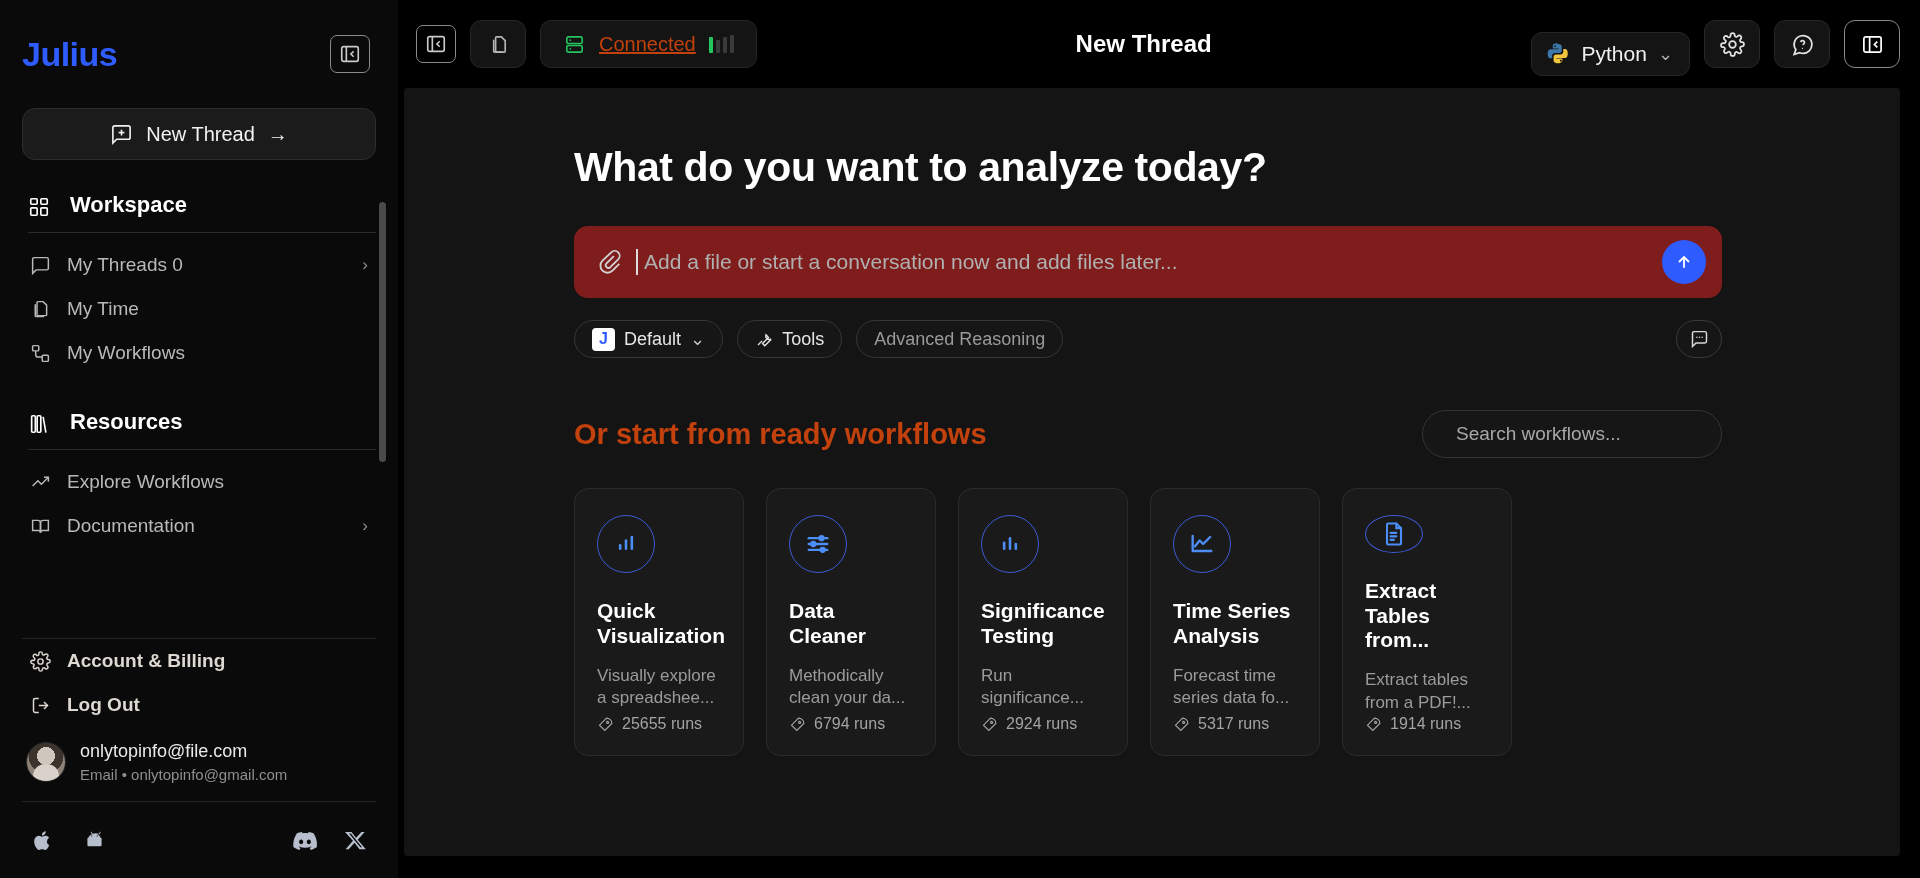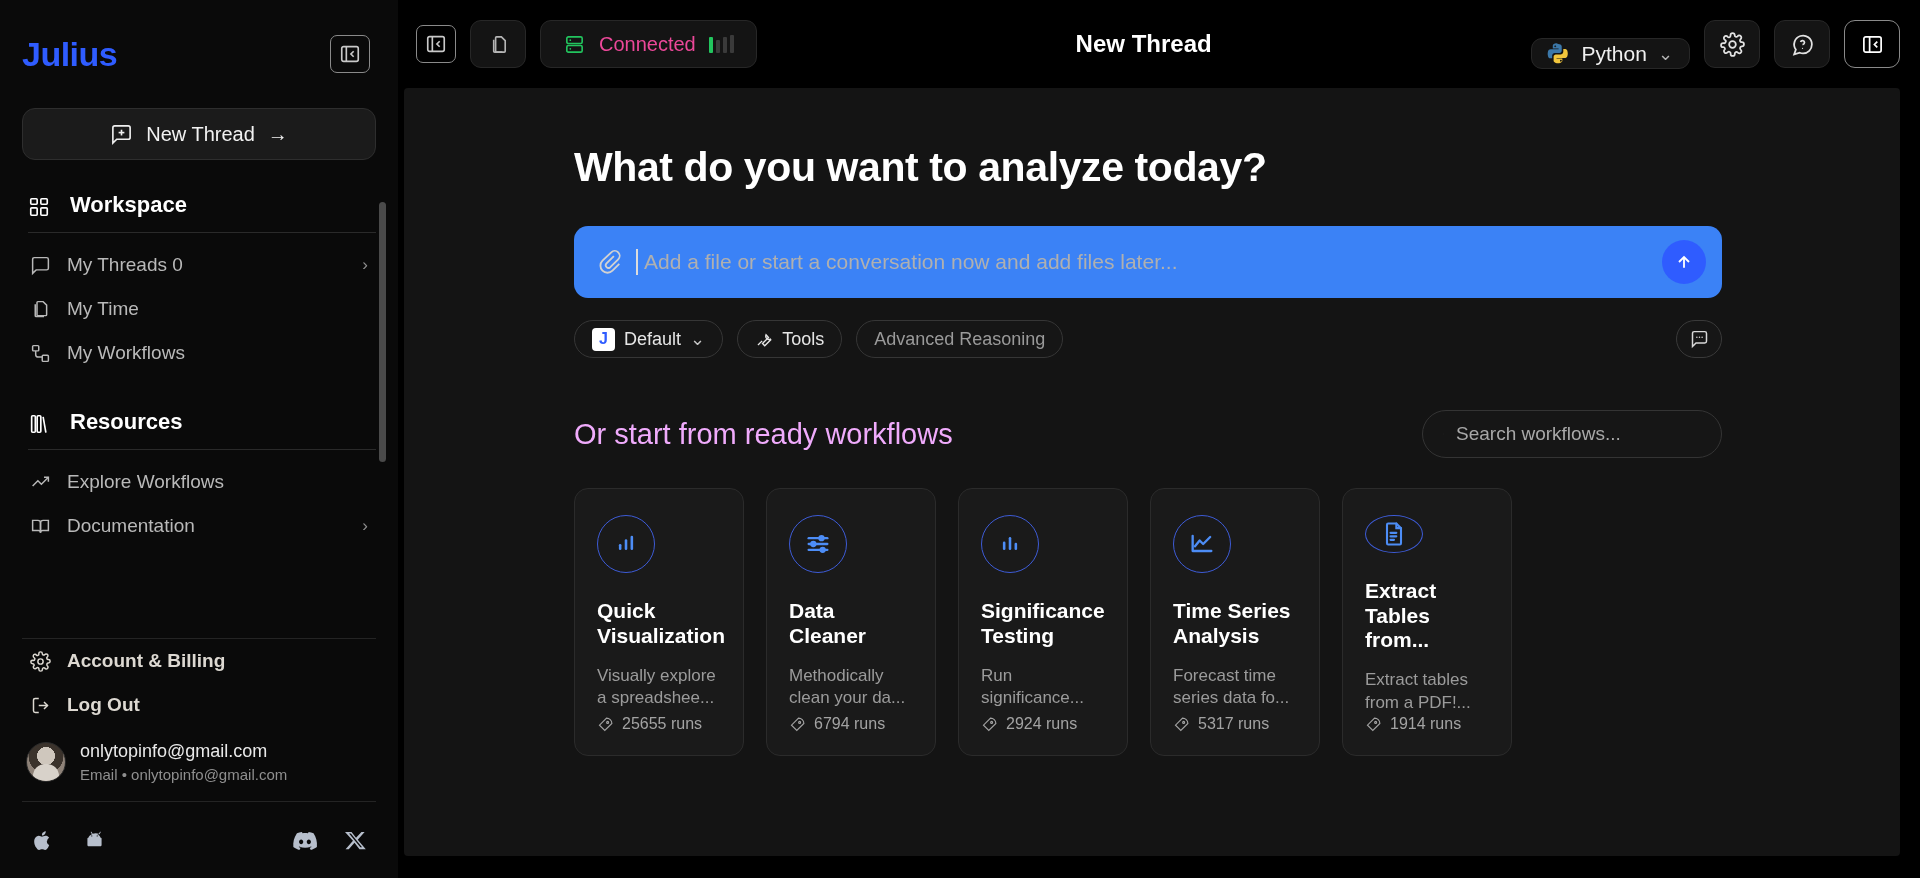--- a/index.html
+++ b/index.html
@@ -112,45 +112,45 @@
   }
   .tb-btn {
     height: 48px; min-width: 56px;
     background: #141414; border: 1px solid #272727; border-radius: 11px;
     display: flex; align-items: center; justify-content: center; gap: 10px;
     cursor: pointer; padding: 0 14px;
   }
   .connected {
     padding: 0 22px; gap: 13px;
   }
-  .connected-label { color: #ec4899; font-size: 20px; }
+  .connected-label { color: #c2410c; font-size: 20px; text-decoration: underline; }
   .bars { display: flex; align-items: flex-end; gap: 3px; height: 18px; }
   .bars i { width: 4px; border-radius: 1px; display: block; }
   .tb-title {
     flex: 1; text-align: center;
     color: #ffffff; font-size: 24px; font-weight: bold;
   }
   .py-btn {
-    height: 31px; padding: 0 16px 0 14px; gap: 11px; margin-top: 19px;
+    height: 44px; padding: 0 16px 0 14px; gap: 11px; margin-top: 19px;
   }
   .py-label { color: #f0f0f0; font-size: 21px; }
 
   .content {
     flex: 1; margin: 0 20px 22px 6px;
     background: #141414; border-radius: 4px;
     overflow: hidden; position: relative;
   }
   .inner { padding: 56px 0 0 0; }
   .center-col { width: 1148px; margin-left: 170px; }
   .headline {
     font-size: 41px; font-weight: bold; color: #ffffff;
     letter-spacing: -0.4px; margin-bottom: 35px;
   }
   .prompt-box {
-    height: 72px; background: #3b82f6; border-radius: 14px;
+    height: 72px; background: #7f1d1d; border-radius: 14px;
     display: flex; align-items: center; padding: 0 16px 0 22px; gap: 14px;
   }
   .caret { width: 2px; height: 26px; background: #dcdcdc; flex-shrink: 0; }
   .prompt-input {
     flex: 1; background: transparent; border: none; outline: none;
     color: #e8e8e8; font-size: 21px; font-family: "Liberation Sans", sans-serif;
     margin-left: -8px;
   }
   .prompt-input::placeholder { color: #b0b0b0; }
   .send-btn {
@@ -174,21 +174,21 @@
   }
   .chips .spacer { flex: 1; }
   .chip-icon-only {
     width: 46px; height: 38px; border: 1px solid #3a3a3a; border-radius: 19px;
     display: flex; align-items: center; justify-content: center;
     cursor: pointer; background: #161616;
   }
   .wf-header {
     display: flex; align-items: center; margin-top: 52px;
   }
-  .wf-title { font-size: 29px; font-weight: normal; color: #f0abfc; }
+  .wf-title { font-size: 29px; font-weight: bold; color: #c2410c; }
   .wf-header .spacer { flex: 1; }
   .wf-search {
     width: 300px; height: 48px;
     border: 1px solid #343434; border-radius: 24px;
     display: flex; align-items: center; gap: 12px; padding: 0 20px;
     background: #161616;
   }
   .wf-search input {
     flex: 1; background: transparent; border: none; outline: none;
     color: #e0e0e0; font-size: 19px; font-family: "Liberation Sans", sans-serif;
@@ -334,21 +334,21 @@
         <polyline points="16,8 20,12 16,16"></polyline>
           <line x1="20" y1="12" x2="10" y2="12"></line>
       </svg>
       <span class="sb-item-label">Log Out</span>
     </div>
   </div>
 
   <div class="profile">
     <div class="avatar"></div>
     <div class="profile-text">
-      <div class="profile-name">onlytopinfo@gmail.com</div>
+      <div class="profile-name">onlytopinfo@file.com</div>
       <div class="profile-sub">Email • onlytopinfo@gmail.com</div>
     </div>
   </div>
 
   <div class="sb-foot-divider"></div>
 
   <div class="socials">
     <span class="social-ic">
       <svg width="25" height="25" viewBox="0 0 24 24" fill="#b7bfcc">
         <path d="M16.4 12.8c0-2.3 1.9-3.4 2-3.5-1.1-1.6-2.8-1.8-3.4-1.8-1.4-.1-2.8.8-3.5.8s-1.8-.8-3-.8c-1.5 0-2.9.9-3.7 2.3-1.6 2.7-.4 6.8 1.1 9 .7 1.1 1.6 2.3 2.8 2.3 1.1 0 1.5-.7 2.9-.7s1.7.7 2.9.7 2-1.1 2.7-2.2c.9-1.2 1.2-2.4 1.2-2.5 0 0-2.3-.9-2.3-3.6zM14.2 5.9c.6-.8 1-1.8.9-2.9-.9 0-2 .6-2.7 1.4-.6.7-1.1 1.8-.9 2.8 1 .1 2-.5 2.7-1.3z"></path>

